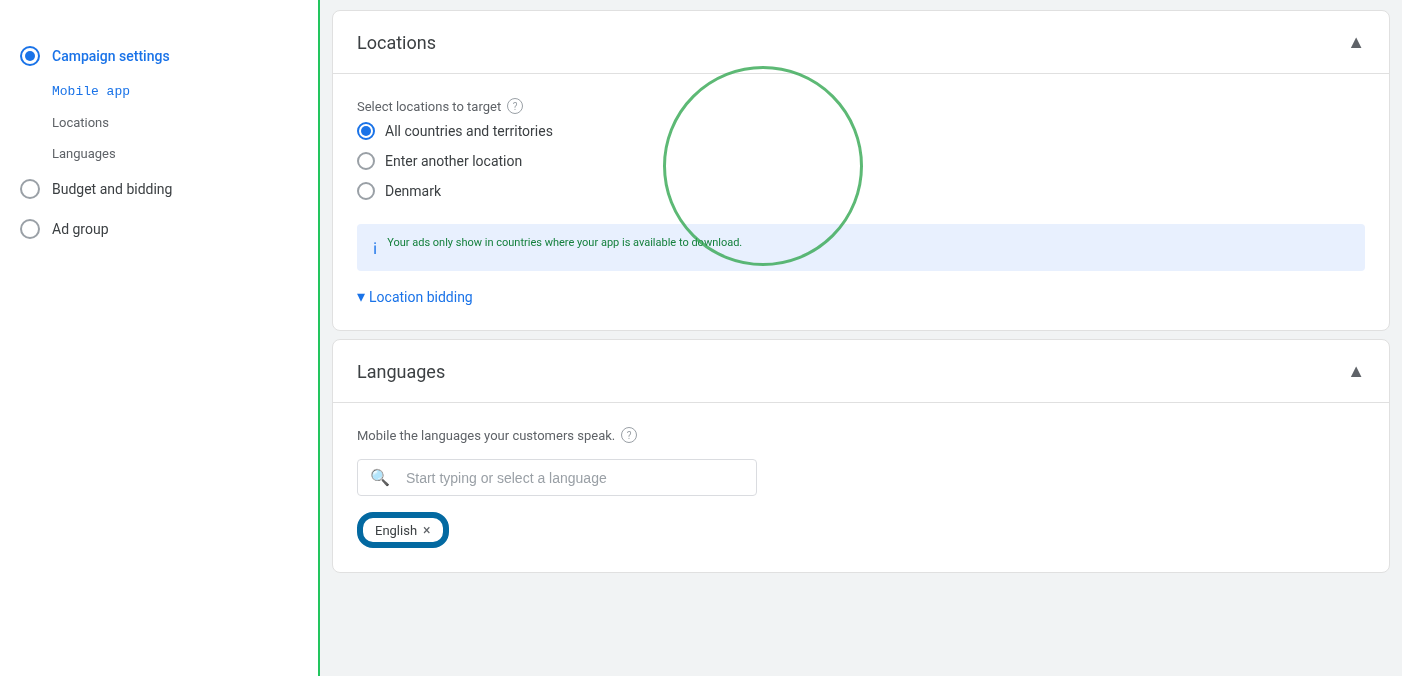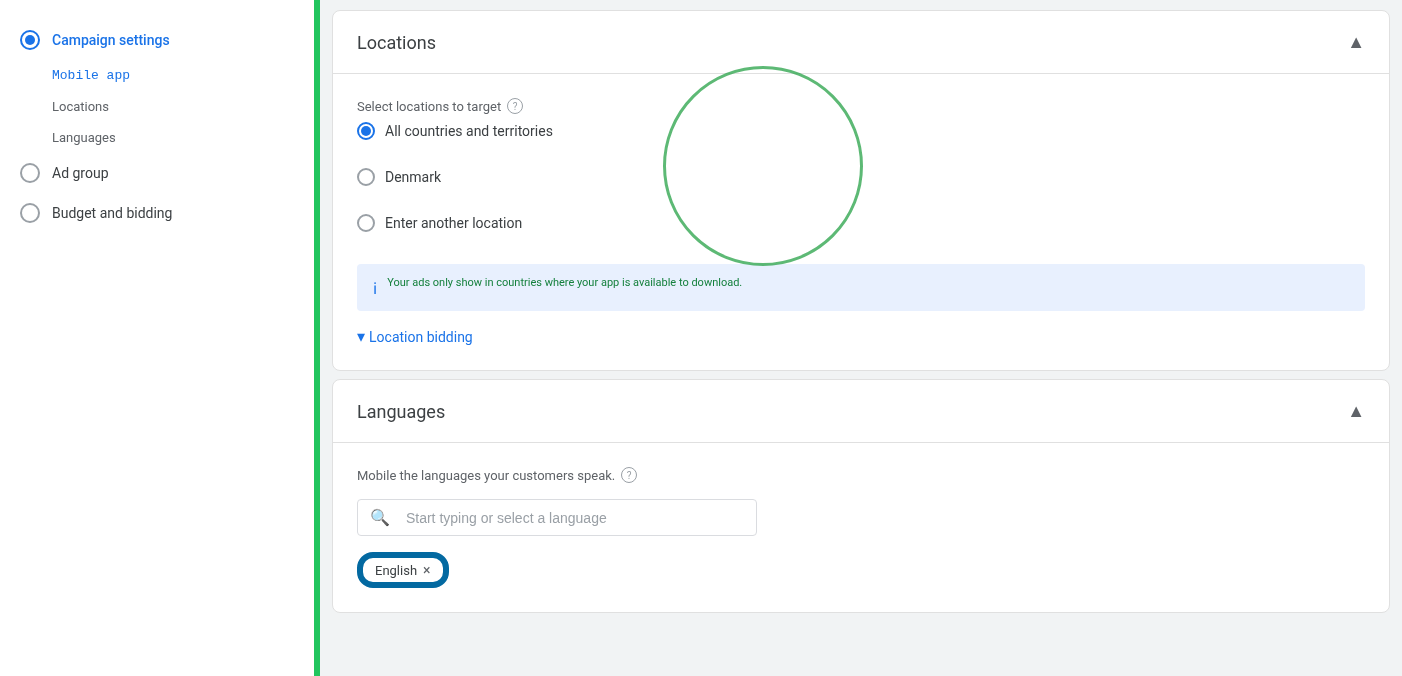--- a/index.html
+++ b/index.html
@@ -8,23 +8,23 @@
       background: #f1f3f4;
       display: flex;
       height: 676px;
       overflow: hidden;
     }
 
     
     .sidebar {
       width: 320px;
       background: #fff;
-      padding: 20px 0;
+      padding: 36px 0;
       flex-shrink: 0;
-      border-right: 6px solid #22c55e;
+      border-right: 2px solid #22c55e;
     }
     .sidebar-item {
       display: flex;
       align-items: center;
       padding: 10px 20px;
       cursor: pointer;
       font-size: 14px;
     }
     .sidebar-item .circle {
       width: 20px;
@@ -128,22 +128,22 @@
       align-items: center;
       justify-content: center;
       font-size: 10px;
       color: #9aa0a6;
       cursor: pointer;
     }
 
     .radio-group {
       display: flex;
       flex-direction: column;
-      gap: 28px;
-      margin-bottom: 32px;
+      gap: 12px;
+      margin-bottom: 24px;
     }
     .radio-item {
       display: flex;
       align-items: center;
       gap: 10px;
       cursor: pointer;
     }
     .radio-circle {
       width: 18px;
       height: 18px;
@@ -295,26 +295,26 @@
   </div>
   <div class="sidebar-subitem">
     <span>Locations</span>
   </div>
   <div class="sidebar-subitem">
     <span>Languages</span>
   </div>
 
   <div class="sidebar-item">
     <div class="circle"></div>
-    <span class="label">Ad group</span>
+    <span class="label">Budget and bidding</span>
   </div>
 
   <div class="sidebar-item">
     <div class="circle"></div>
-    <span class="label">Budget and bidding</span>
+    <span class="label">Ad group</span>
   </div>
 
 </div>
 
 <div class="main">
   <div class="main-inner">
 
     <div class="section-card relative-container">
 
       <div class="highlight-circle"></div>
@@ -331,26 +331,26 @@
 
         <div class="radio-group">
 
           <div class="radio-item">
             <div class="radio-circle selected"></div>
             <span class="radio-label">All countries and territories</span>
           </div>
 
           <div class="radio-item">
             <div class="radio-circle"></div>
-            <span class="radio-label">Denmark</span>
+            <span class="radio-label">Enter another location</span>
           </div>
 
           <div class="radio-item">
             <div class="radio-circle"></div>
-            <span class="radio-label">Enter another location</span>
+            <span class="radio-label">Denmark</span>
           </div>
         </div>
 
         <div class="info-banner">
           <span class="info-icon">ℹ</span>
           <span class="info-text">Your ads only show in countries where your app is available to download.</span>
         </div>
 
         <a class="location-options-link">
           <span class="chevron-down">▾</span>

